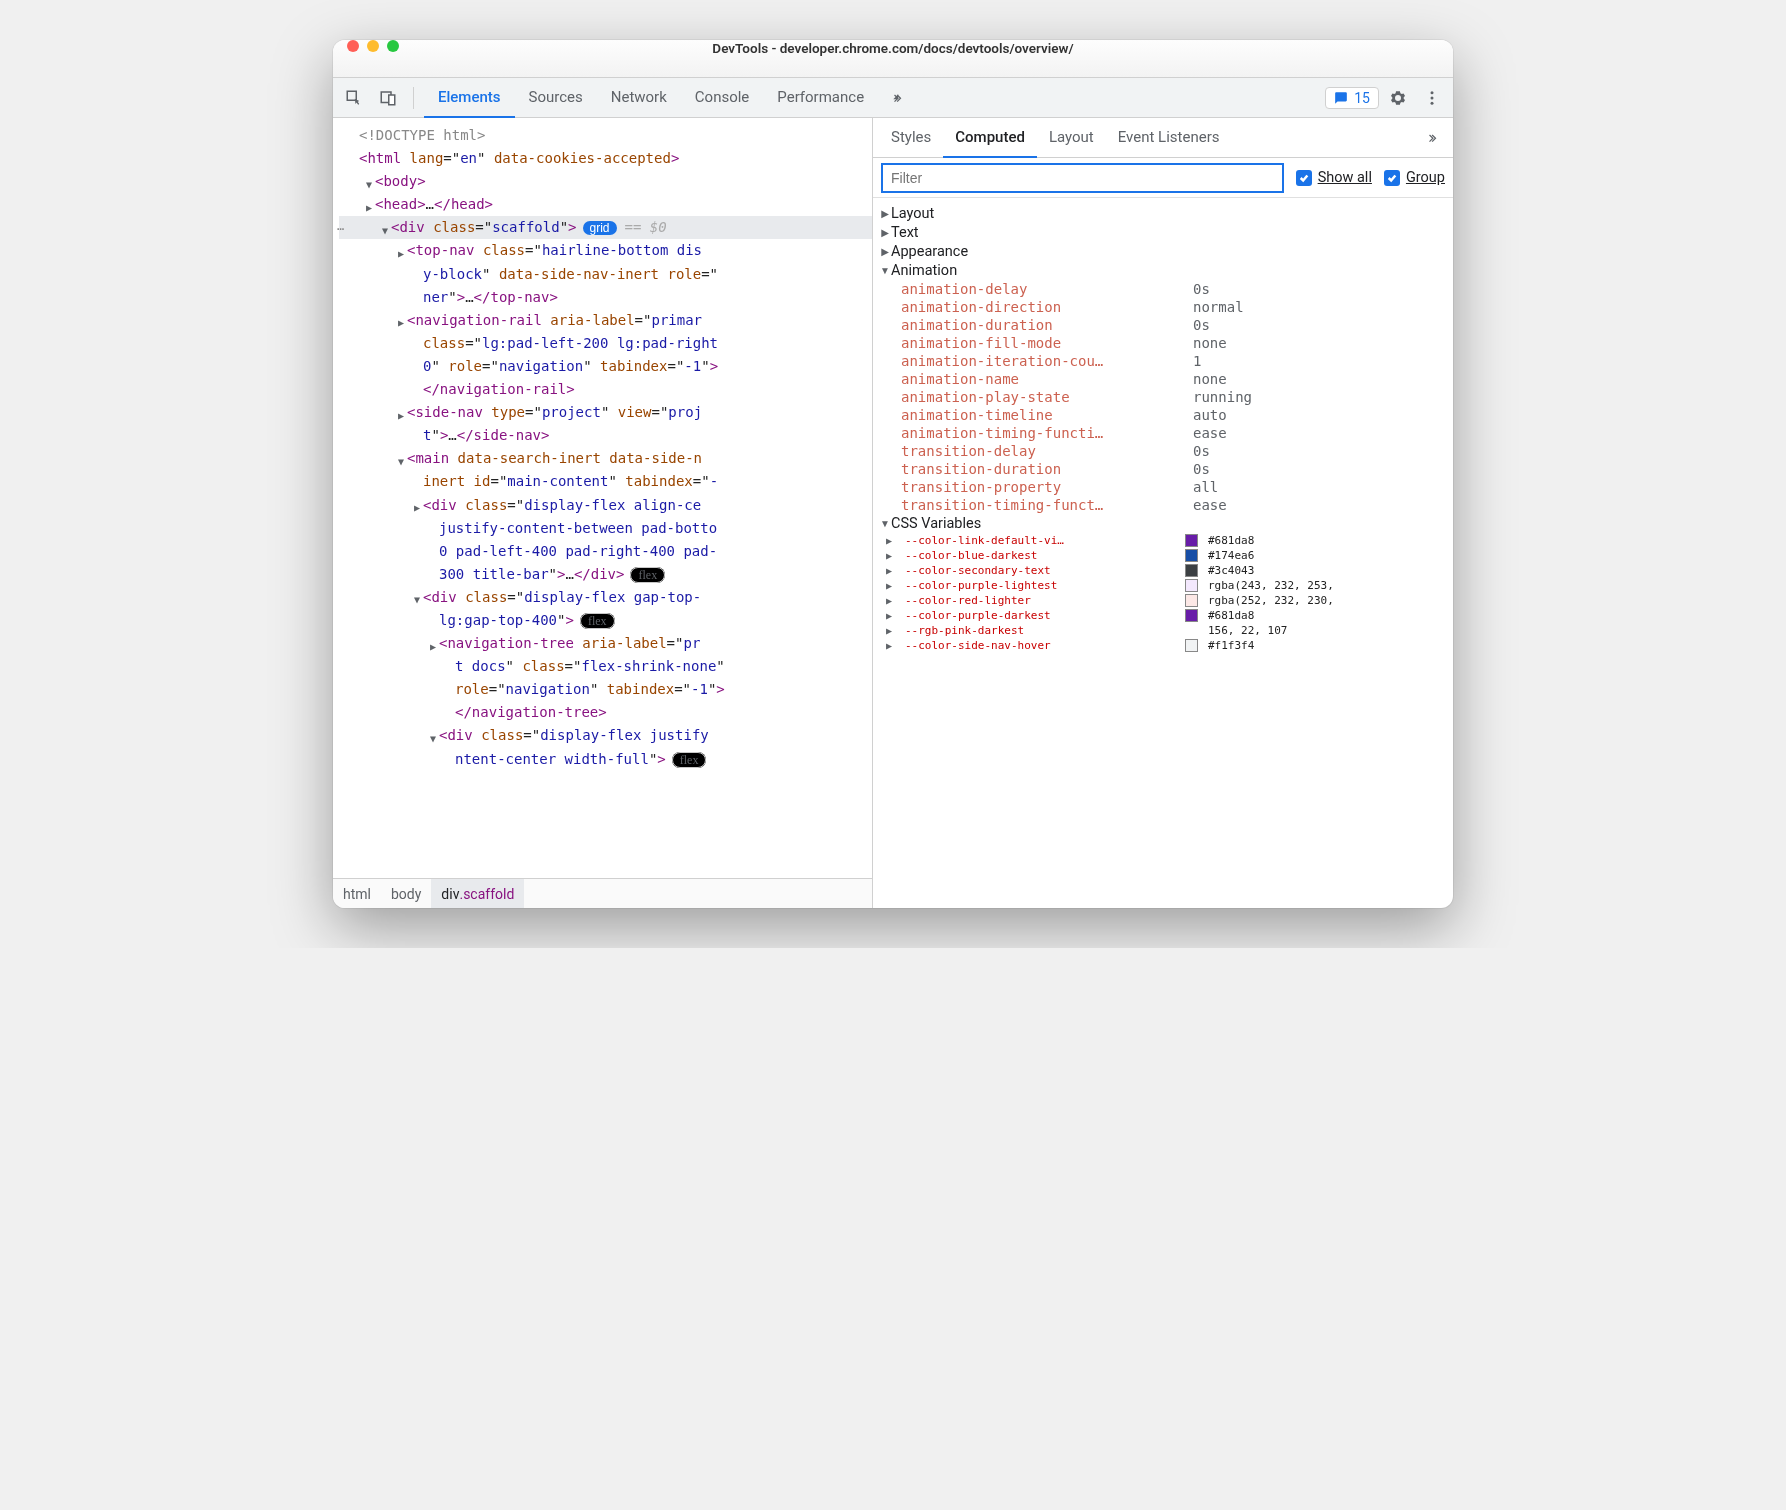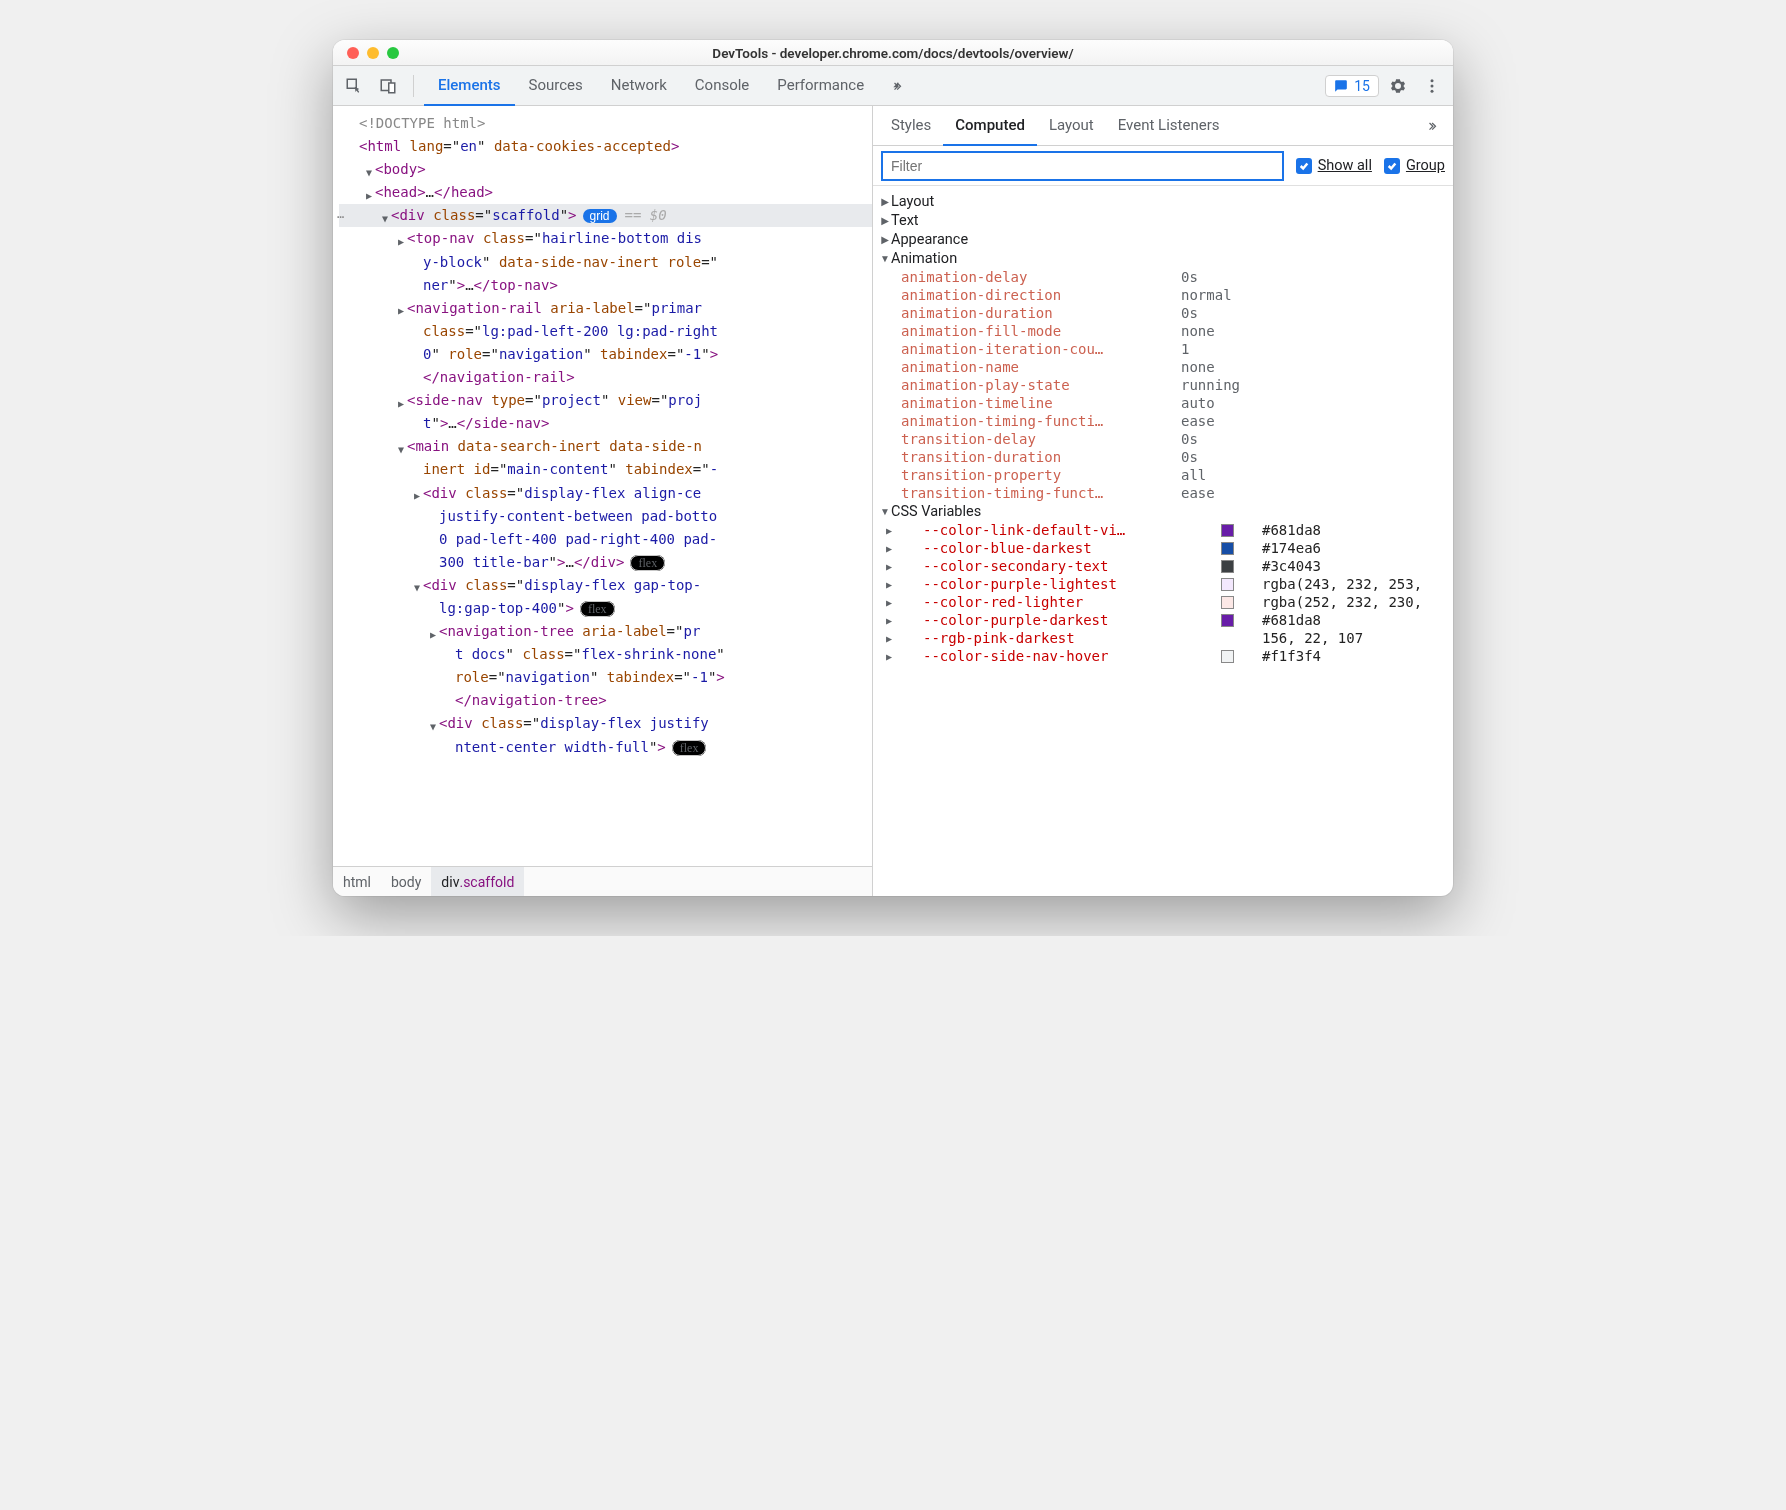--- a/index.html
+++ b/index.html
@@ -12,25 +12,25 @@
     padding: 40px;
   }
   .window {
     width: 1120px;
     background: #fff;
     border-radius: 12px;
     box-shadow: 0 20px 60px rgba(0,0,0,0.35), 0 0 0 1px rgba(0,0,0,0.05);
     overflow: hidden;
   }
   .titlebar {
-    height: 26px;
+    height: 38px;
     background: linear-gradient(#fdfdfd, #f3f3f3);
     border-bottom: 1px solid #d0d0d0;
     display: flex;
-    align-items: center;
+    align-items: flex-start;
     padding: 0 14px;
     position: relative;
   }
   .traffic-lights { display: flex; gap: 8px; position: absolute; left: 14px; }
   .tl { width: 12px; height: 12px; border-radius: 50%; }
   .tl.red { background: #ff5f57; }
   .tl.yellow { background: #febc2e; }
   .tl.green { background: #28c840; }
   .title { margin: 0 auto; font-size: 13.5px; font-weight: 600; color: #333; }
 
@@ -137,27 +137,28 @@
   }
   .section-head {
     display: flex; align-items: center;
     padding: 1px 6px; color: #202124; cursor: pointer;
   }
   .section-head .caret { color: #5f6368; }
   .prop-row {
     display: flex; padding: 1px 6px 1px 28px;
     font-family: Menlo, Monaco, Consolas, monospace;
     font-size: 14px;
+    gap: 12px;
   }
   .prop-name { color: #cc6150; width: 280px; overflow: hidden; text-overflow: ellipsis; white-space: nowrap; }
   .prop-val { color: #5f6368; }
   .var-row {
     display: flex; align-items: center; padding: 1px 6px 1px 10px;
     font-family: Menlo, Monaco, Consolas, monospace;
-    font-size: 14px; gap: 28px;
+    font-size: 11px; gap: 10px;
   }
   .var-name { color: #c80000; width: 270px; overflow: hidden; text-overflow: ellipsis; white-space: nowrap; }
   .swatch { width: 13px; height: 13px; border: 1px solid #888; display: inline-block; flex-shrink: 0; }
   .var-val { color: #222; }
 </style>
 </head>
 <body>
 
 <div class="window">
 

